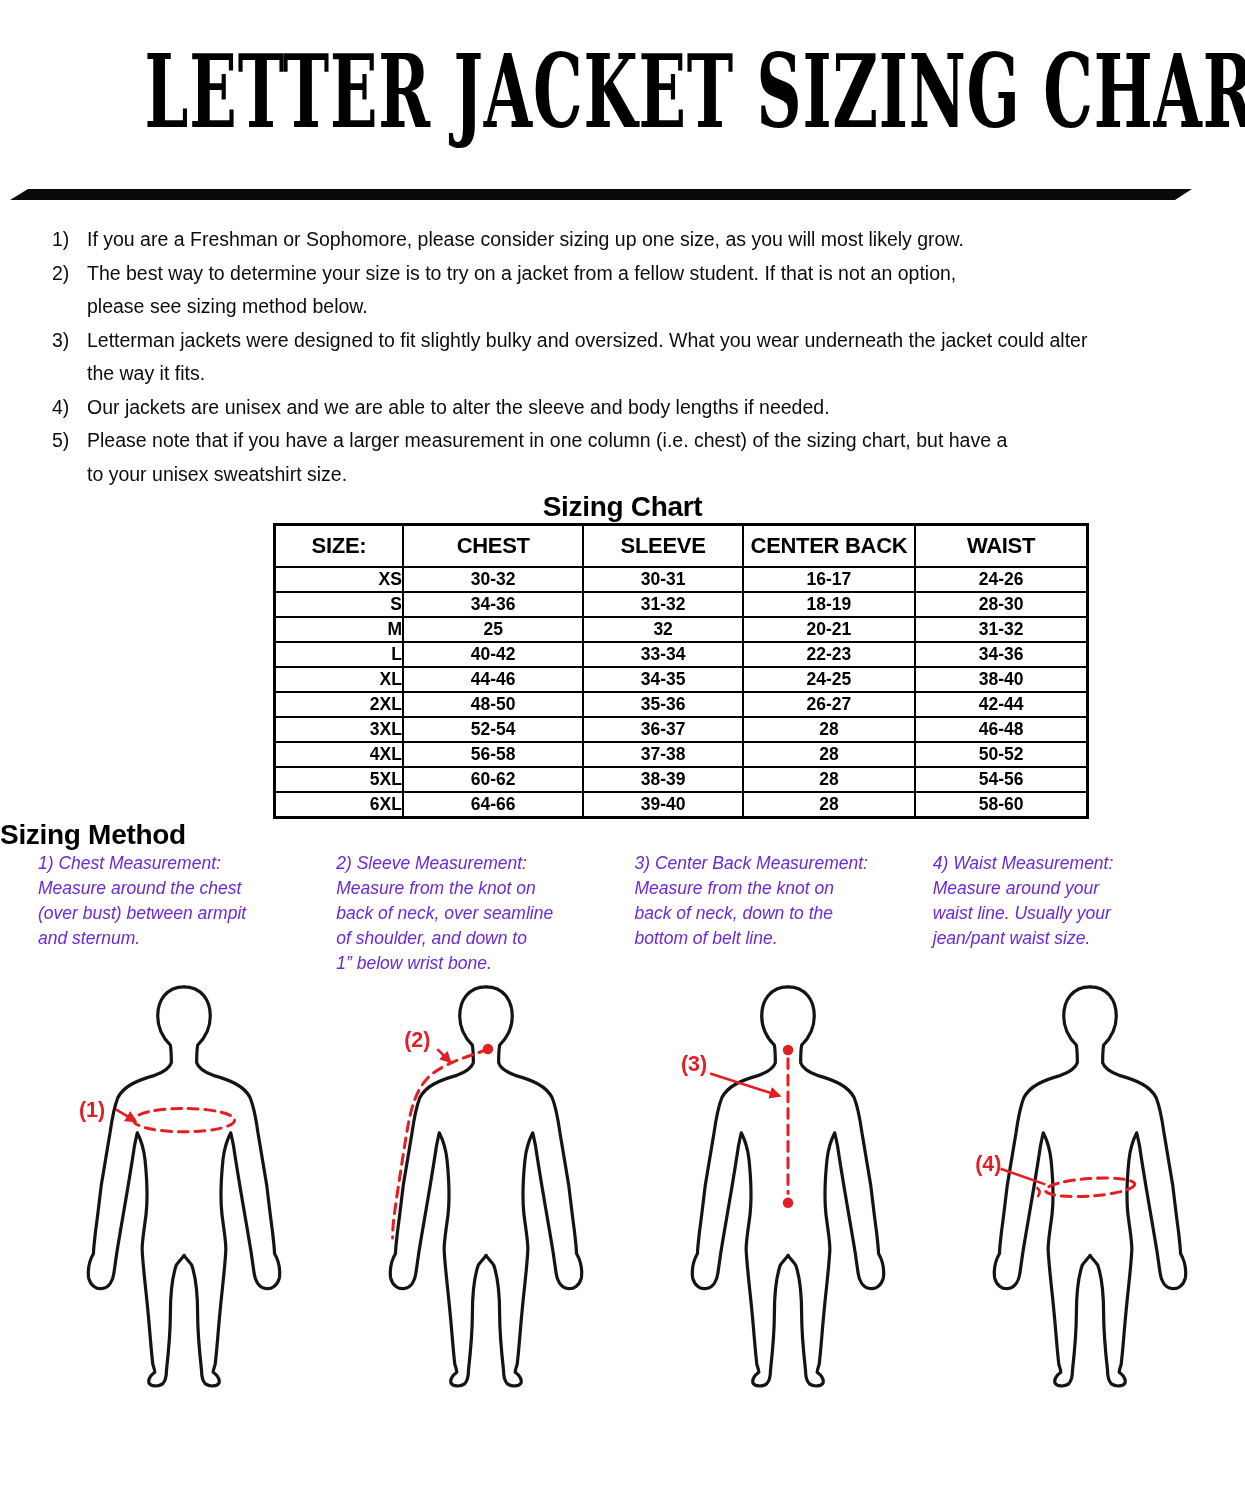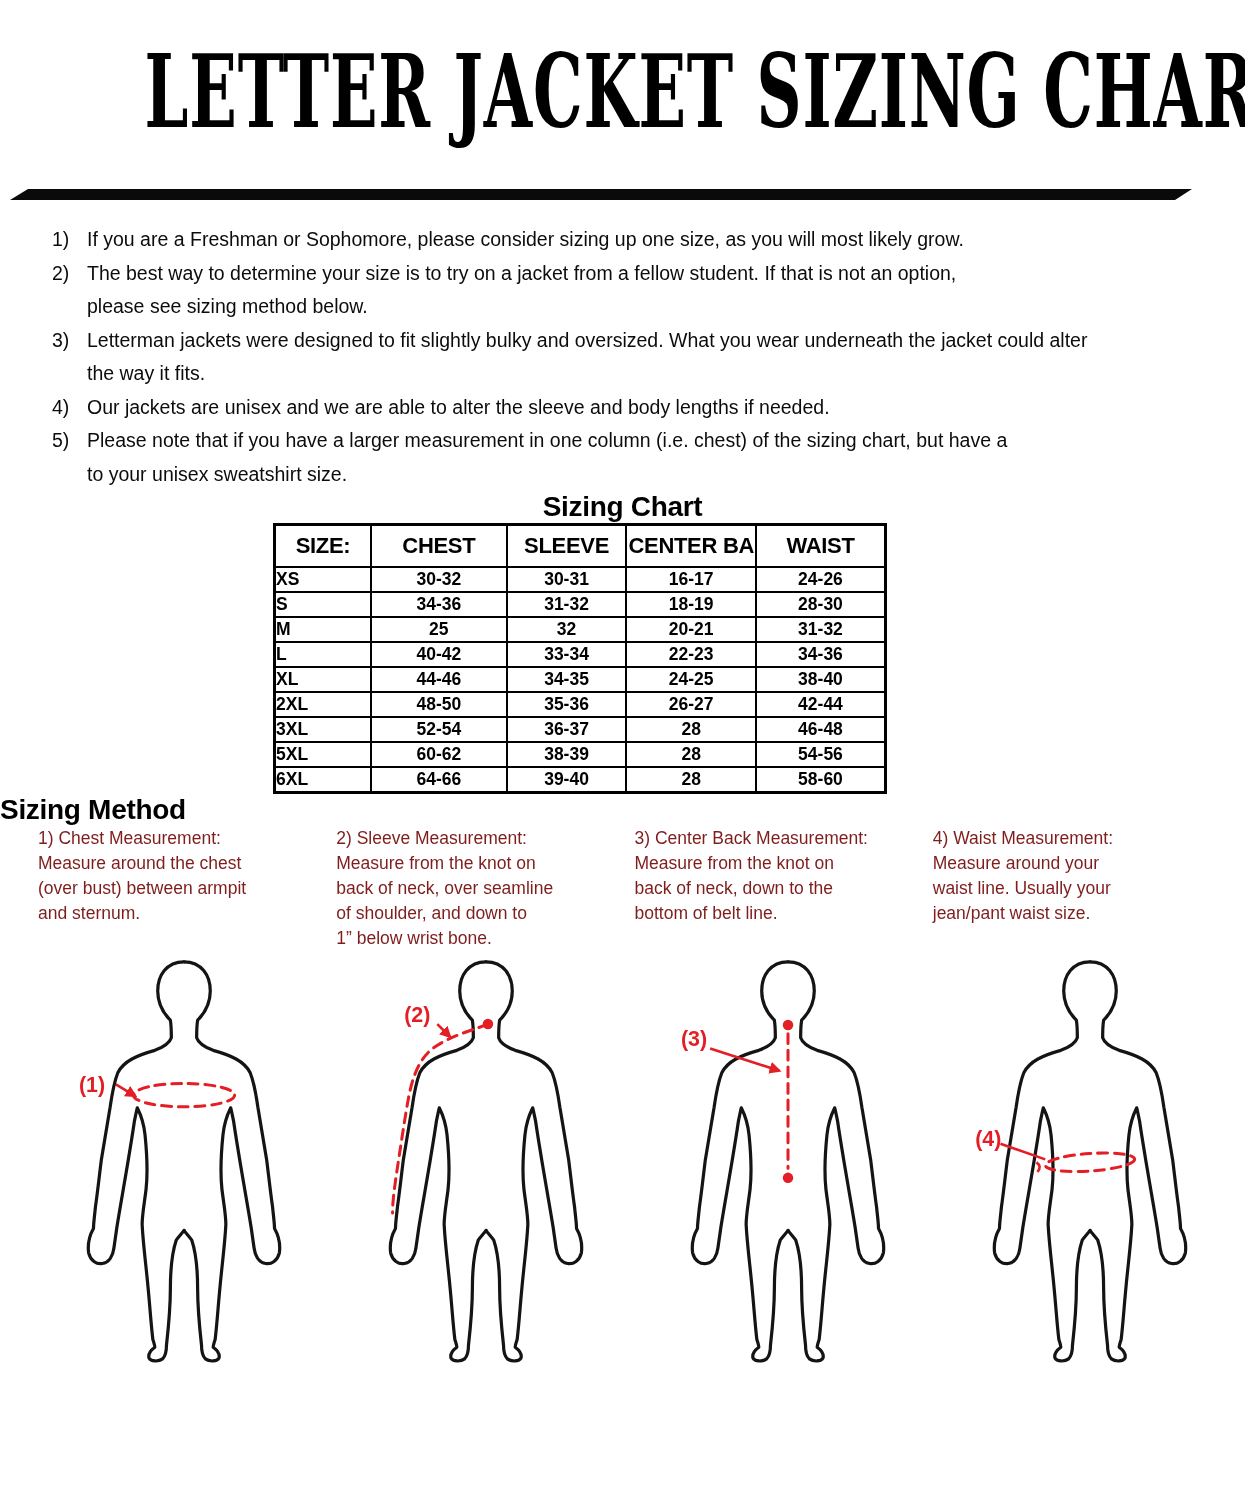--- a/index.html
+++ b/index.html
@@ -23,40 +23,40 @@
   .note { display:flex; }
   .note-num { width:27px; flex:none; }
   .note-lines { flex:1 1 auto;margin-left:8px; }
   .note-line { white-space:nowrap; }
   .note-line:empty { display:none; }
 
   
   h2.sec-heading { font-size:28px; font-weight:700; margin:0; letter-spacing:-0.3px; }
   .chart-heading { margin:30px 0 10px 285px;text-align:center; }
   table.size-table {
-    margin-left:273px; width:614px; border-collapse:collapse; table-layout:fixed;
+    margin-left:273px; width:816px; border-collapse:collapse; table-layout:fixed;
     border:3px solid #000;
   }
   .size-table th {
     border:2.5px solid #000; font-size:22px; font-weight:700; letter-spacing:-0.3px;
     height:42px; padding:0 1px; text-align:center; white-space:nowrap; overflow:hidden;
   }
   .size-table td {
     border:2px solid #000; font-size:17.5px; font-weight:700;
     height:21px; padding:1px 0; text-align:center; white-space:nowrap;
   }
-  .size-table td.size-cell { text-align:left; }
+  .size-table td.size-cell { text-align:right; }
 
   
   .method-heading { margin:24px 0 9px 55px; }
   .methods-grid, .figures-grid {
     display:grid; grid-template-columns:repeat(4, 1fr); gap:10px;
     padding:0 24px 0 38px;
   }
-  .method-col { font-size:17.5px; line-height:25px; color:#7f1d1d; }
+  .method-col { font-size:17.5px; line-height:25px; color:#6d28d9;font-style:italic; }
   .method-line { white-space:nowrap; }
   .method-line:empty { display:none; }
   .figures-grid { margin-top:3px; }
   figure.body-figure { margin:0; display:flex; justify-content:center; align-items:flex-start; }
   svg.bodyfig { width:292px; height:438px; }
 
   .outline { fill:#ffffff; stroke:#141414; stroke-width:3.3; stroke-linejoin:round; stroke-linecap:round; }
   .red-dash { fill:none; stroke:#e41e25; stroke-width:3.1; stroke-dasharray:10 7; stroke-linecap:round; }
   .red-line { stroke:#e41e25; stroke-width:2.7; fill:none; }
   .red-fill { fill:#e41e25; }
@@ -210,20 +210,27 @@
         <td>42-44</td>
       </tr>
     <tr>
         <td class="size-cell">3XL</td>
         <td>52-54</td>
         <td>36-37</td>
         <td>28</td>
         <td>46-48</td>
       </tr>
     <tr>
+        <td class="size-cell">4XL</td>
+        <td>56-58</td>
+        <td>37-38</td>
+        <td>28</td>
+        <td>50-52</td>
+      </tr>
+    <tr>
         <td class="size-cell">5XL</td>
         <td>60-62</td>
         <td>38-39</td>
         <td>28</td>
         <td>54-56</td>
       </tr>
     <tr>
         <td class="size-cell">6XL</td>
         <td>64-66</td>
         <td>39-40</td>

